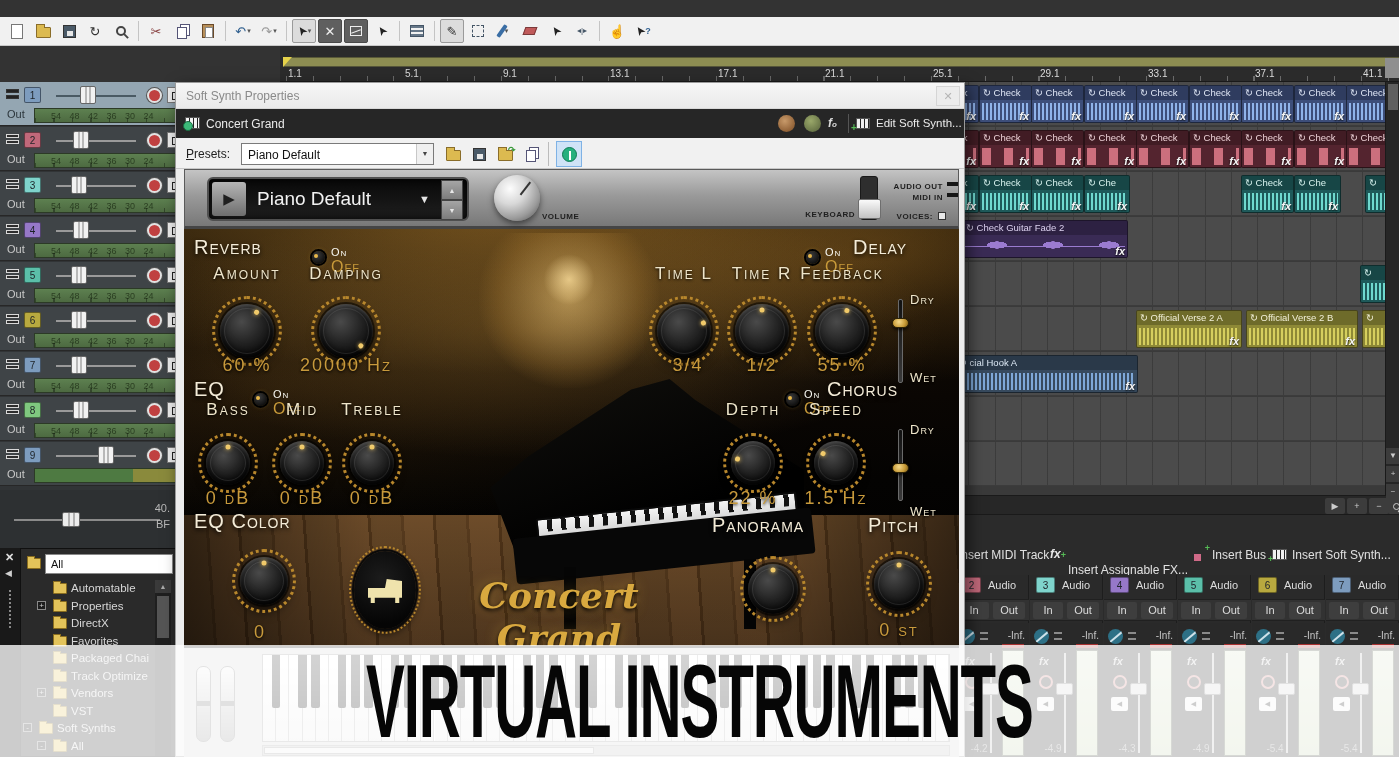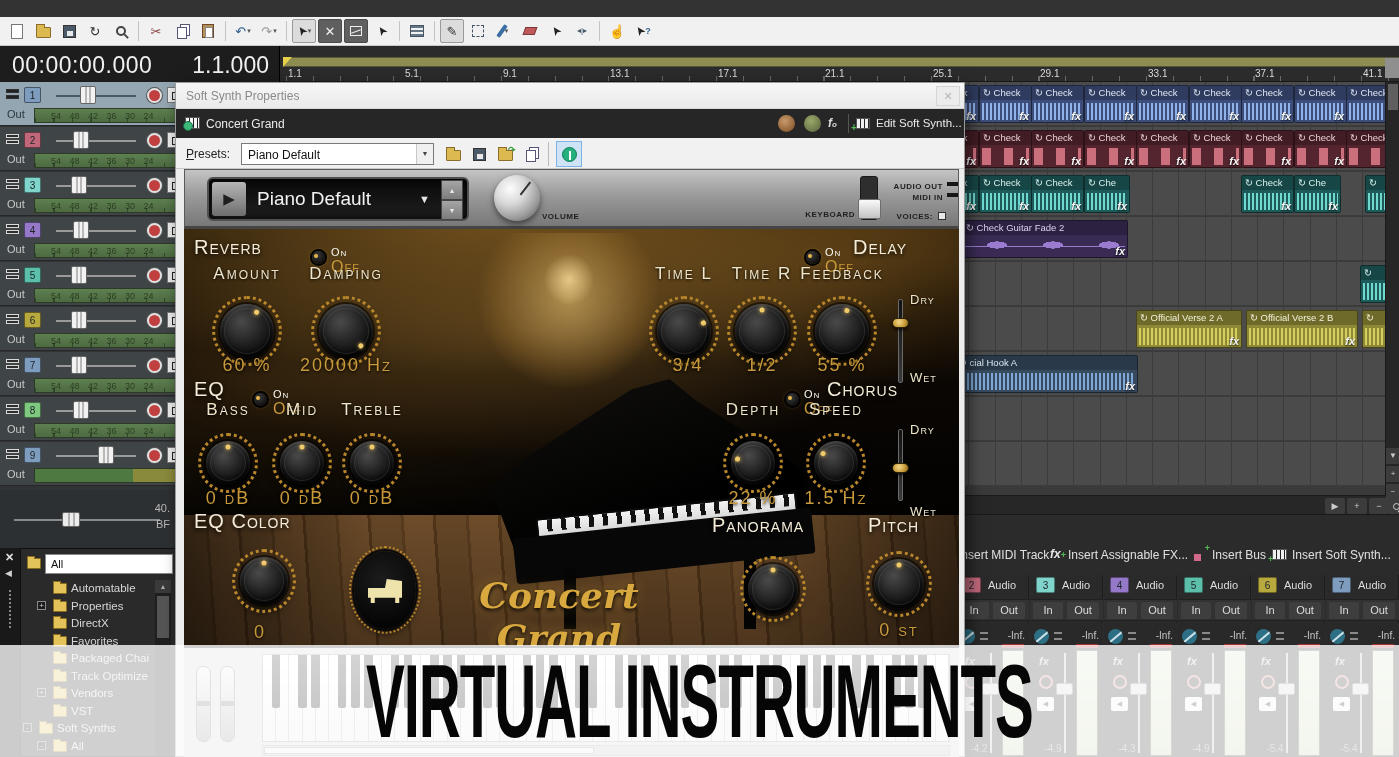--- a/index.html
+++ b/index.html
@@ -302,24 +302,20 @@
       <div class="tb-sep"></div>
       <div class="tb-btn">
         <span class="g-txt" style="color: rgb(47, 95, 143); font-size: 13px;">☝</span>
       </div>
       <div class="tb-btn">
         <span style="display: inline-block; color: rgb(34, 34, 34); font-size: 12px; transform: rotate(-125deg);">➤</span>
         <span style="font-size: 9px; color: rgb(47, 95, 143); font-weight: bold;">?</span>
       </div>
     </div>
 
-  <div id="transport">
-    <div class="tp-time">00:00:00.000</div>
-    <div class="tp-beat">1.1.000</div>
-  </div>
   <div id="ruler">
     <div class="loopbar"></div>
     <div class="loopmark"></div>
     <div class="minor"></div>
   <div class="r-tick" style="left: 8px;">1.1</div>
       <div class="r-tick" style="left: 115px; margin-left: 10px;">5.1</div>
       <div class="r-tick" style="left: 223px;">9.1</div>
       <div class="r-tick" style="left: 330px;">13.1</div>
       <div class="r-tick" style="left: 438px;">17.1</div>
       <div class="r-tick" style="left: 545px;">21.1</div>
@@ -703,21 +699,21 @@
   <div id="vscroll">
     <div id="vthumb"></div>
   <div class="vs-btn" style="top: 366px;">▼</div>
       <div class="vs-btn" style="top: 384px;">+</div>
       <div class="vs-btn" style="top: 402px;">−</div>
     </div>
 
   <div id="mixer">
       <div class="ins-label" style="left: 678px;">Insert MIDI Track</div>
       <div class="ins-fx" style="left: 770px;">fx<i>+</i></div>
-      <div class="ins-label" style="left: 788px;">Insert Assignable FX...</div>
+      <div class="ins-label" style="left: 788px; margin-top: 15px;">Insert Assignable FX...</div>
       <div class="ins-bus" style="left: 914px;"></div>
       <div class="ins-label" style="left: 932px;">Insert Bus</div>
       <div class="ins-kb" style="left: 992px;"></div>
       <div class="ins-label" style="left: 1012px;">Insert Soft Synth...</div>
       <div class="strip" style="left: 676px;">
         <div class="st-badge" style="background: rgb(192, 104, 122);">2</div>
         <div class="st-audio">Audio</div>
         <div class="st-iorow">
           <div class="st-io" style="left: 3px; width: 30px;">In</div>
           <div class="st-io" style="left: 37px; width: 32px;">Out</div>

